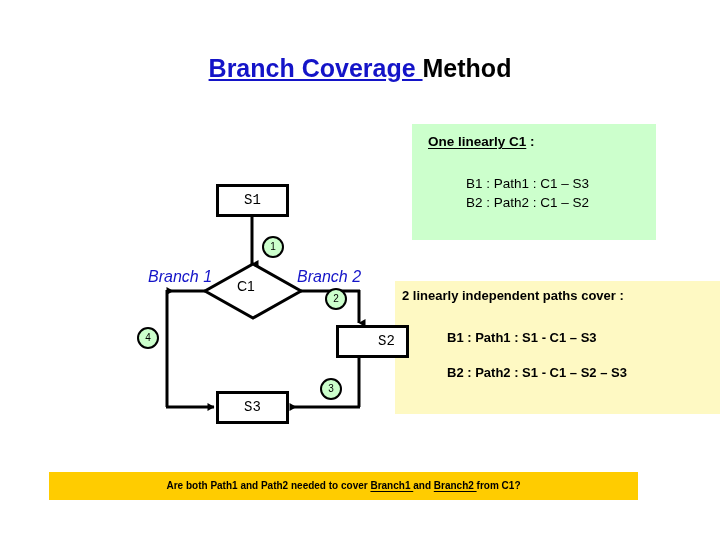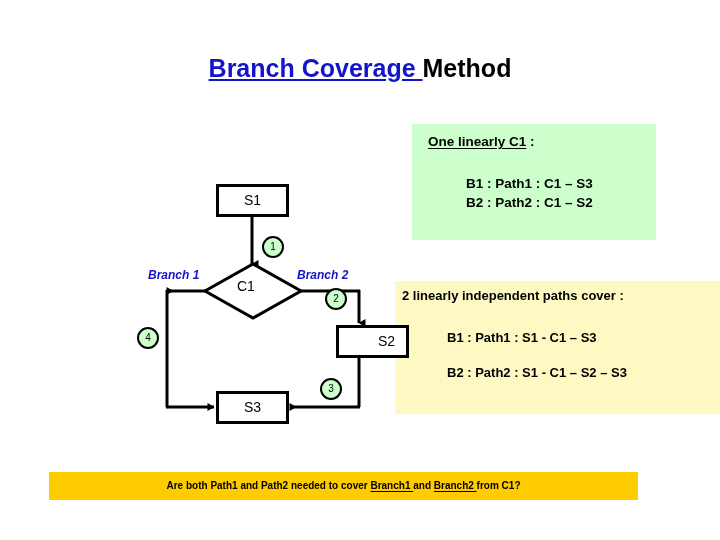--- a/index.html
+++ b/index.html
@@ -56,21 +56,21 @@
   }
   #green-title .u {
     text-decoration: underline;
     text-underline-offset: 2px;
   }
   #green-lines {
     position: absolute;
     left: 54px;
     top: 50px;
     font-size: 13.5px;
-    font-weight: bold;
+    font-weight: normal;
     color: #000;
     line-height: 19px;
     white-space: nowrap;
   }
 
   
   #yellow-box {
     position: absolute;
     left: 395px;
     top: 281px;
@@ -140,21 +140,21 @@
   #diagram * { pointer-events: auto; }
 
   .node-box {
     position: absolute;
     border: 3px solid #000;
     background: #ffffff;
     box-sizing: border-box;
     font-size: 14px;
     color: #000;
     text-align: center;
-    font-family: Liberation Sans, sans-serif;
+    font-family: Liberation Mono, monospace;
   }
   .node-box span {
     display: block;
     width: 100%;
   }
 
   #node-s1 { left: 216px; top: 184px; width: 73px; height: 33px; }
   #node-s1 span { line-height: 27px; }
   #node-s2 { left: 336px; top: 325px; width: 73px; height: 33px; padding-left: 28px; }
   #node-s2 span { line-height: 27px; }
@@ -165,22 +165,22 @@
     position: absolute;
     left: 237px;
     top: 278px;
     font-size: 14px;
     color: #000;
     z-index: 5;
   }
 
   .branch-label {
     position: absolute;
-    font-size: 12px;
-    font-weight: bold;
+    font-size: 16px;
+    font-weight: normal;
     font-style: italic;
     color: #1414c8;
     white-space: nowrap;
     font-family: "Liberation Sans", sans-serif;
   }
   #branch1-label { left: 148px; top: 268px; }
   #branch2-label { left: 297px; top: 268px; }
 
   .num-circle {
     position: absolute;

